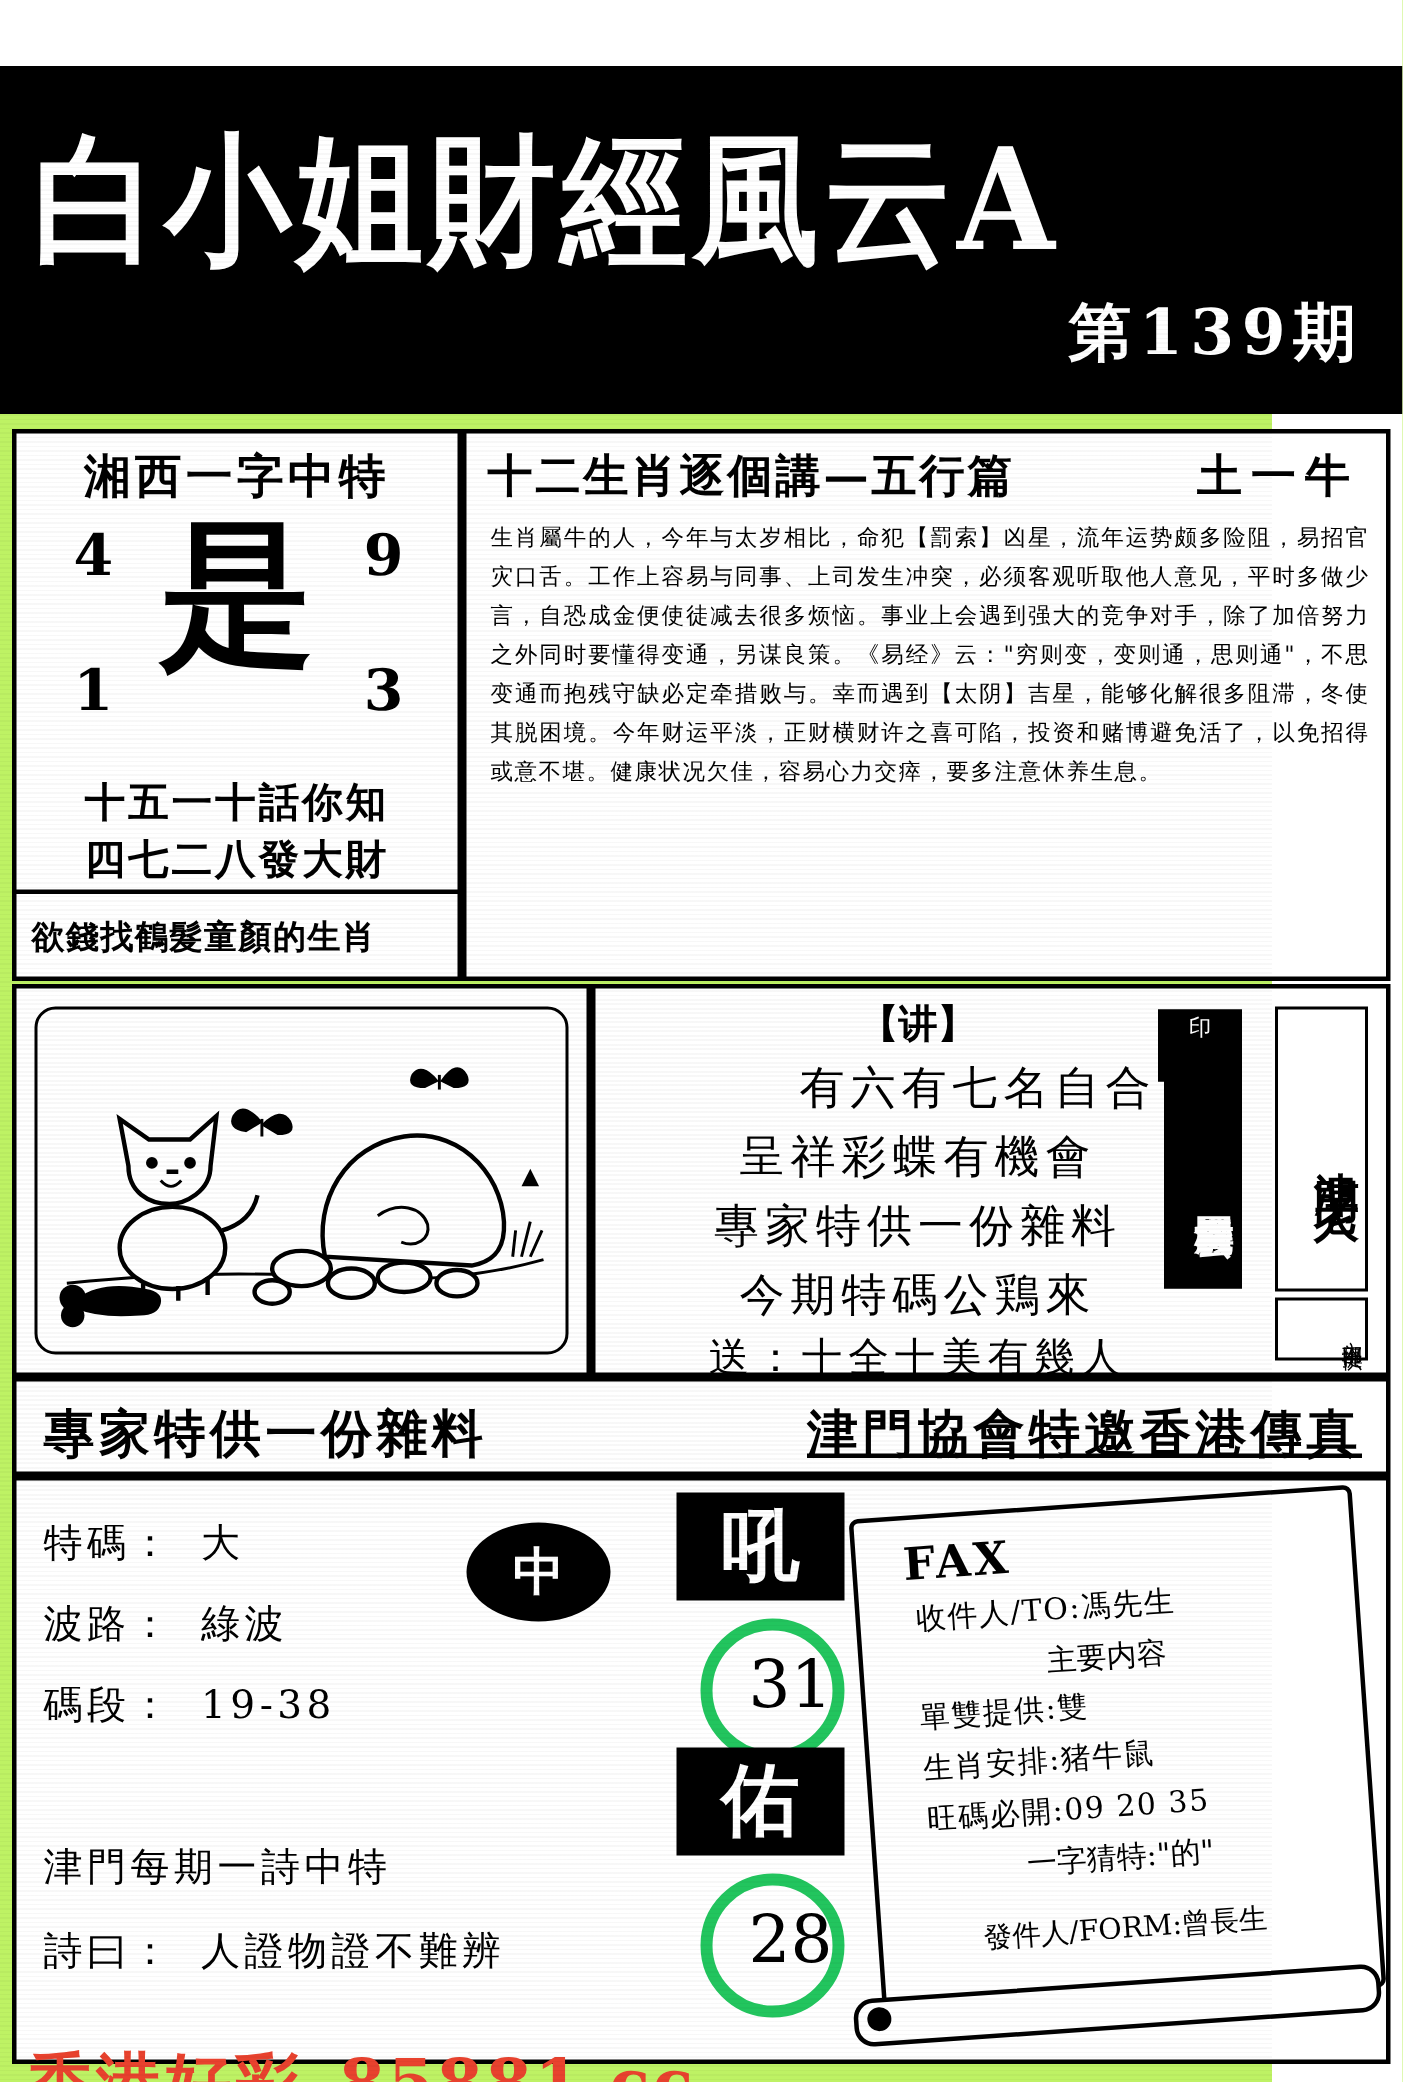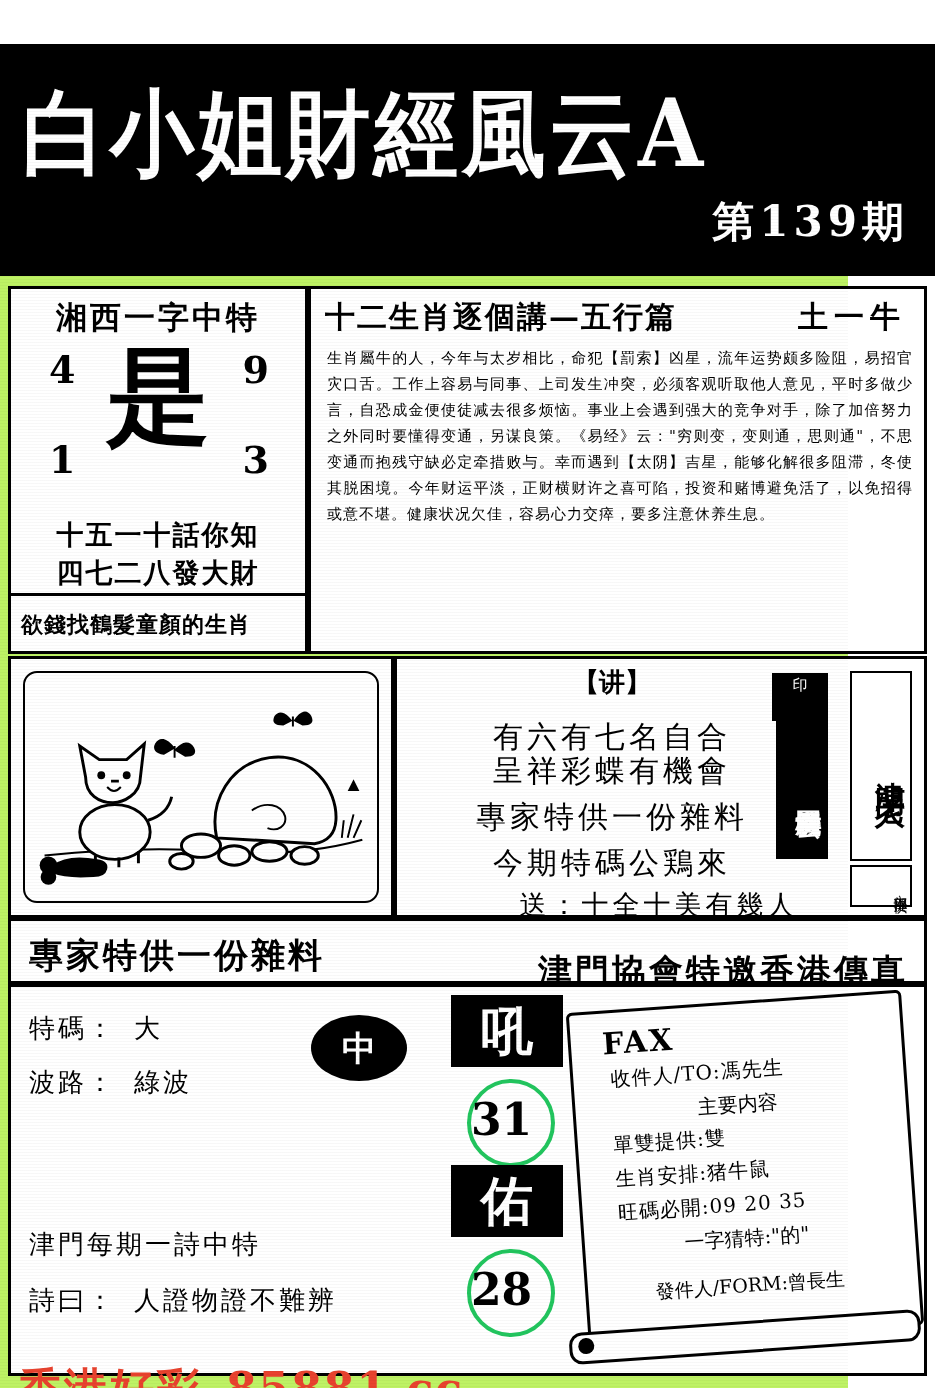--- a/index.html
+++ b/index.html
@@ -117,22 +117,22 @@
   .v-head{
     position:absolute;left:0;top:6px;width:430px;text-align:center;
     font-family:"DejaVu Serif","Liberation Serif",serif;
     font-weight:bold;font-size:26px;
   }
   .v-line{
     position:absolute;left:0;width:430px;text-align:center;
     font-family:"DejaVu Serif","Liberation Serif",serif;
     font-size:30px;letter-spacing:4px;
   }
-  .v1{top:58px;}.v2{top:92px;}.v3{top:138px;}.v4{top:184px;}
-  .v5{top:228px;font-size:27px;padding-left:47px;}
+  .v1{top:46px;padding-left:40px;}.v2{top:92px;}.v3{top:138px;}.v4{top:184px;}
+  .v5{top:228px;font-size:27px;}
   .seal{
     position:absolute;right:96px;top:14px;width:52px;height:44px;
     background:#000;color:#fff;border:2px solid #000;
     font-family:"DejaVu Serif","Liberation Serif",serif;
     font-size:15px;text-align:center;line-height:20px;
   }
   .vert-black{
     position:absolute;right:96px;top:60px;width:52px;height:140px;
     background:#000;color:#fff;border:2px solid #000;
     font-family:"DejaVu Serif","Liberation Serif",serif;
@@ -157,23 +157,23 @@
     box-sizing:border-box;
   }
   
   #banner{left:8px;top:874px;width:919px;height:66px;}
   .ban-left{
     position:absolute;left:18px;top:12px;
     font-family:"DejaVu Serif","Liberation Serif",serif;
     font-weight:bold;font-size:34px;letter-spacing:3px;
   }
   .ban-right{
-    position:absolute;right:16px;top:28px;
-    font-family:"DejaVu Serif","Liberation Serif",serif;
-    font-weight:bold;font-size:34px;letter-spacing:3px;
+    position:absolute;right:16px;top:12px;
+    font-family:"DejaVu Serif","Liberation Serif",serif;
+    font-weight:bold;font-size:34px;letter-spacing:3px;text-decoration:underline;
   }
   
   #bottom{left:8px;top:940px;width:919px;height:392px;}
   .b-row{
     position:absolute;left:18px;
     font-family:"DejaVu Serif","Liberation Serif",serif;
     font-size:26px;letter-spacing:3px;white-space:nowrap;
   }
   .b-row .lbl{display:inline-block;}
   .b-row .val{display:inline-block;margin-left:18px;}
@@ -197,23 +197,23 @@
   .cc-char{
     position:absolute;left:0;width:112px;height:72px;
     background:#000;color:#fff;
     font-family:"DejaVu Serif","Liberation Serif",serif;
     font-weight:bold;font-size:52px;text-align:center;line-height:72px;
   }
   #ccA{top:0px;}
   #ccB{top:170px;}
   .cc-num{
     position:absolute;left:16px;width:80px;height:80px;border-radius:50%;
-    border:4px solid #22c55e;
-    font-family:"DejaVu Serif","Liberation Serif",serif;
-    font-weight:bold;font-size:44px;text-align:left;line-height:74px;
+    border:8px solid #22c55e;
+    font-family:"DejaVu Serif","Liberation Serif",serif;
+    font-weight:normal;font-size:44px;text-align:right;line-height:74px;
     background:#fff;
   }
   #ccN1{top:84px;}
   #ccN2{top:254px;}
   
   .fax{
     position:absolute;left:566px;top:14px;width:338px;height:346px;
   }
   .fax-paper{
     position:absolute;left:0;top:0;width:330px;height:330px;
@@ -373,20 +373,23 @@
     <div class="ban-right">津門協會特邀香港傳真</div>
   </div>
 
   <div class="frame" id="bottom">
 
     <div class="b-row" id="br1">
       <span class="lbl">特碼：</span><span class="val">大</span>
     </div>
     <div class="b-row" id="br2">
       <span class="lbl">波路：</span><span class="val">綠波</span>
+    </div>
+    <div class="b-row" id="br3">
+      <span class="lbl">碼段：</span><span class="val">19-38</span>
     </div>
     <div class="b-row" id="br5">
       <span class="lbl">津門每期一詩中特</span><span class="val"></span>
     </div>
     <div class="b-row" id="br6">
       <span class="lbl">詩曰：</span><span class="val">人證物證不難辨</span>
     </div>
 
     <div class="oval">中</div>
 

